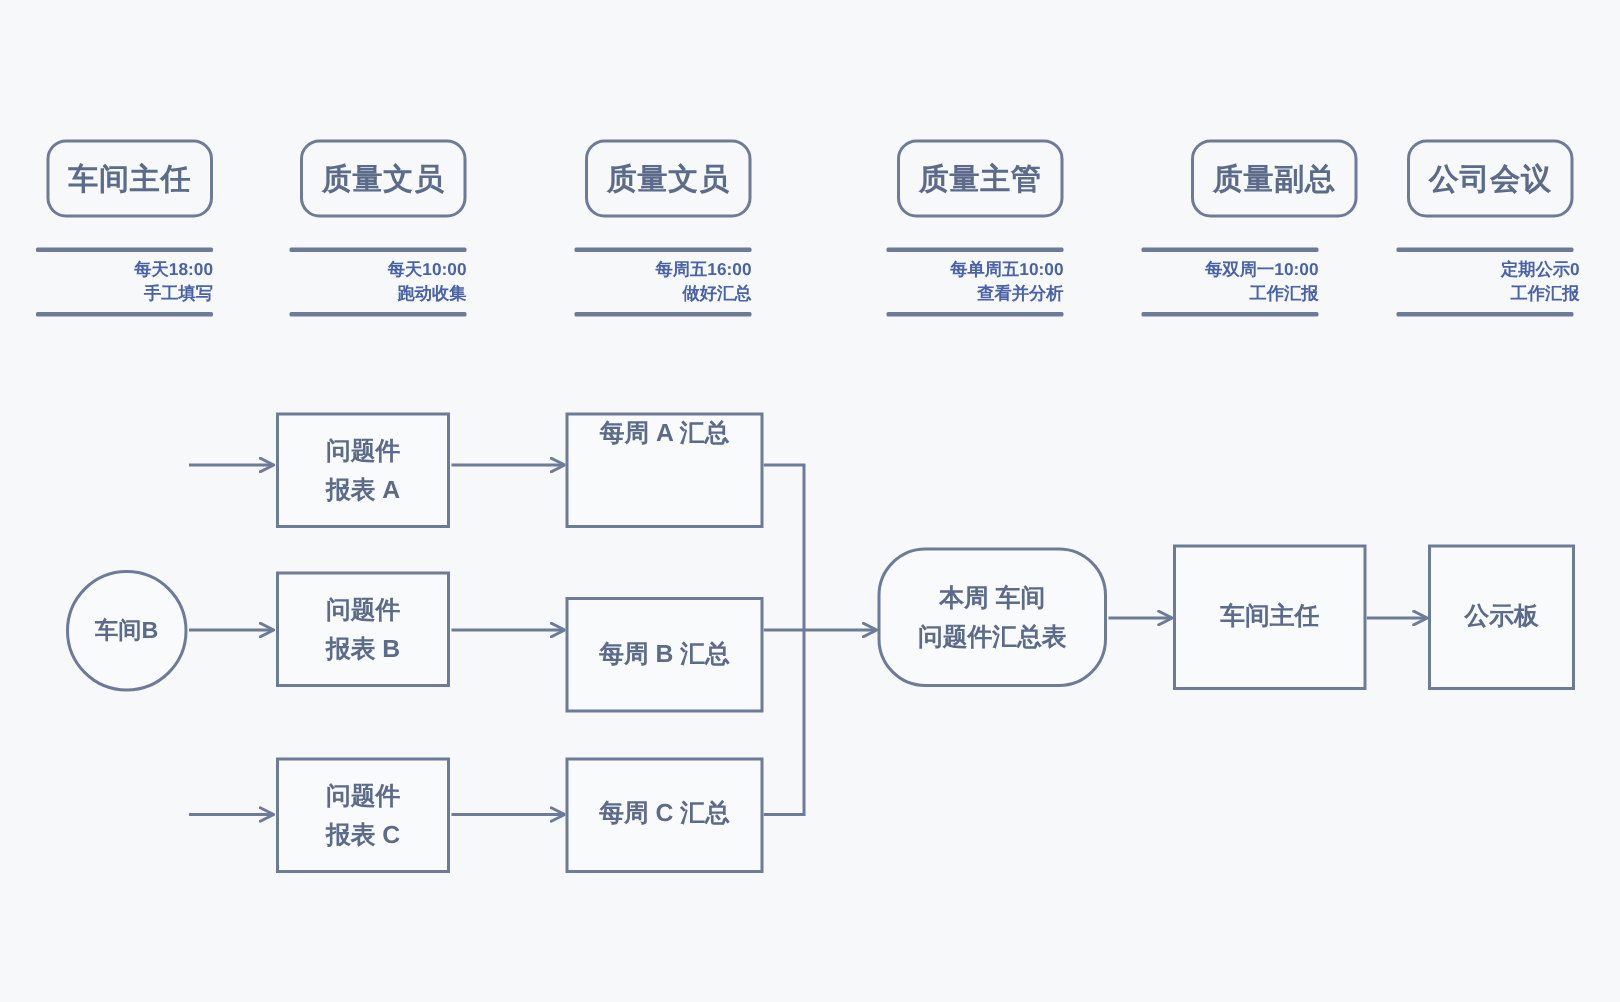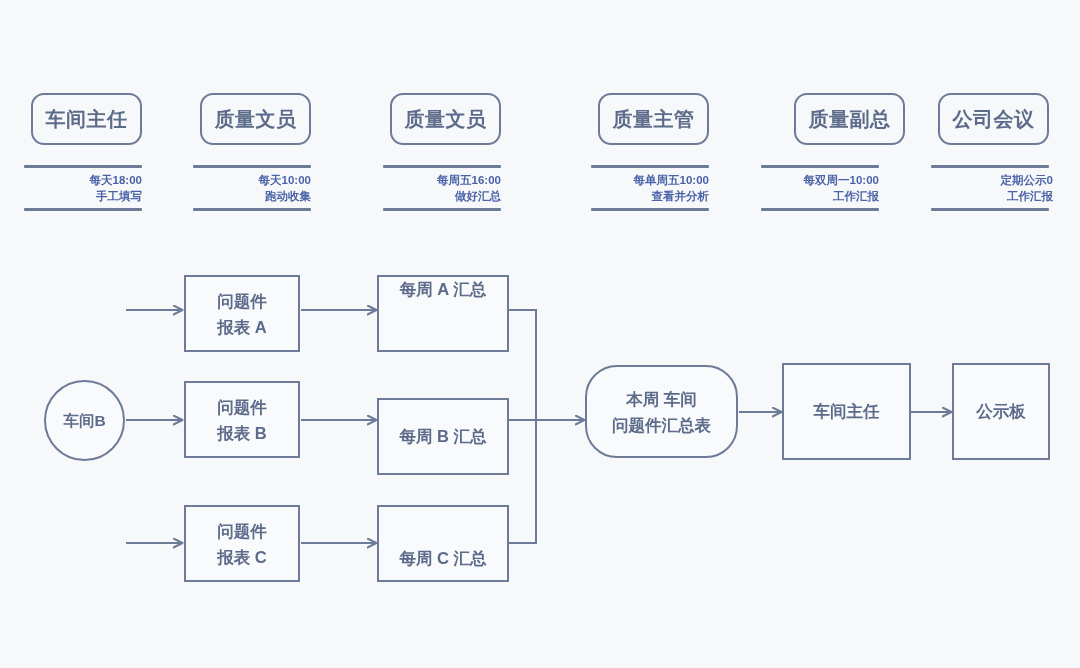--- a/index.html
+++ b/index.html
@@ -188,21 +188,21 @@
 
   <div class="node rect tall" style="left:184px; top:275px; width:116px; height:77px;">问题件
 报表 A</div>
   <div class="node rect tall" style="left:184px; top:381px; width:116px; height:77px;">问题件
 报表 B</div>
   <div class="node rect tall" style="left:184px; top:505px; width:116px; height:77px;">问题件
 报表 C</div>
 
   <div class="node rect" style="left:377px; top:275px; width:132px; height:77px; align-items:flex-start; ">每周 A 汇总</div>
   <div class="node rect" style="left:377px; top:382px; width:132px; height:77px;margin-top:16px;">每周 B 汇总</div>
-  <div class="node rect" style="left:377px; top:505px; width:132px; height:77px; align-items:flex-start; padding-top:39px;">每周 C 汇总</div>
+  <div class="node rect" style="left:377px; top:505px; width:132px; height:77px; align-items:flex-start; padding-top:23px;">每周 C 汇总</div>
 
   <div class="node rect tall" style="left:585px; top:365px; width:153px; height:93px;border-radius:32px;">本周 车间
 问题件汇总表</div>
 
   <div class="node rect" style="left:782px; top:363px; width:129px; height:97px;">车间主任</div>
 
   <div class="node rect" style="left:952px; top:363px; width:98px; height:97px;">公示板</div>
 
 </div>
 

